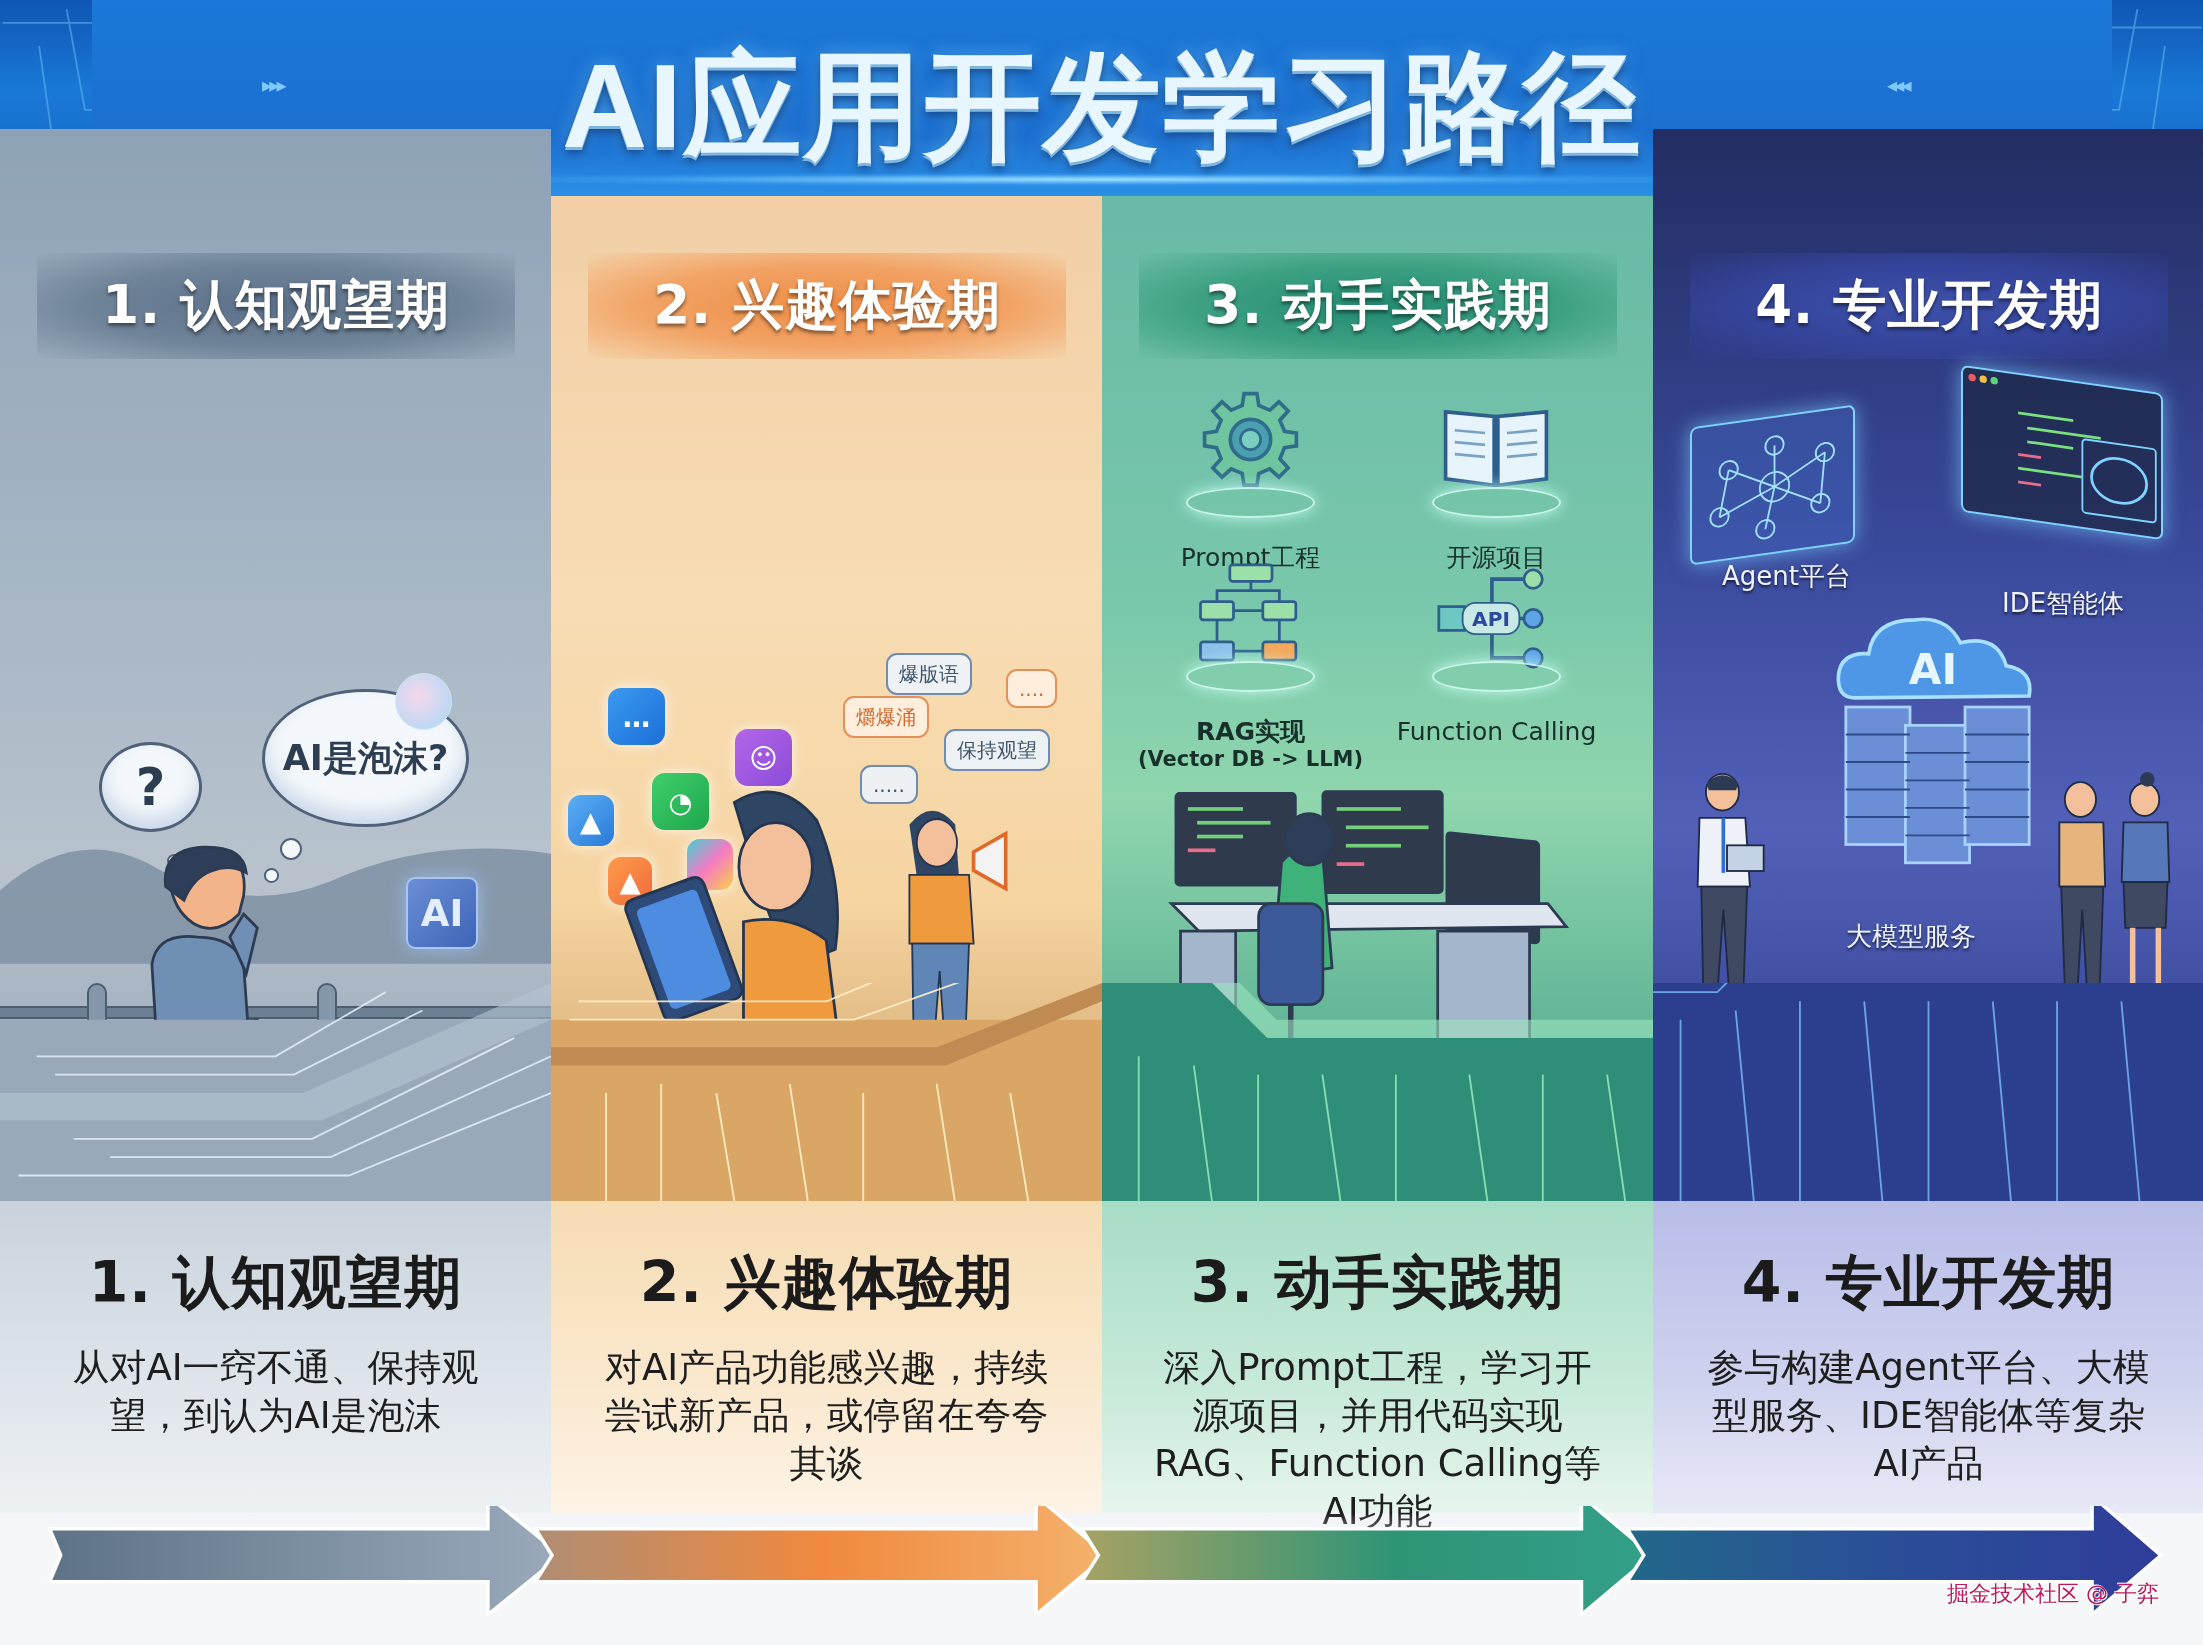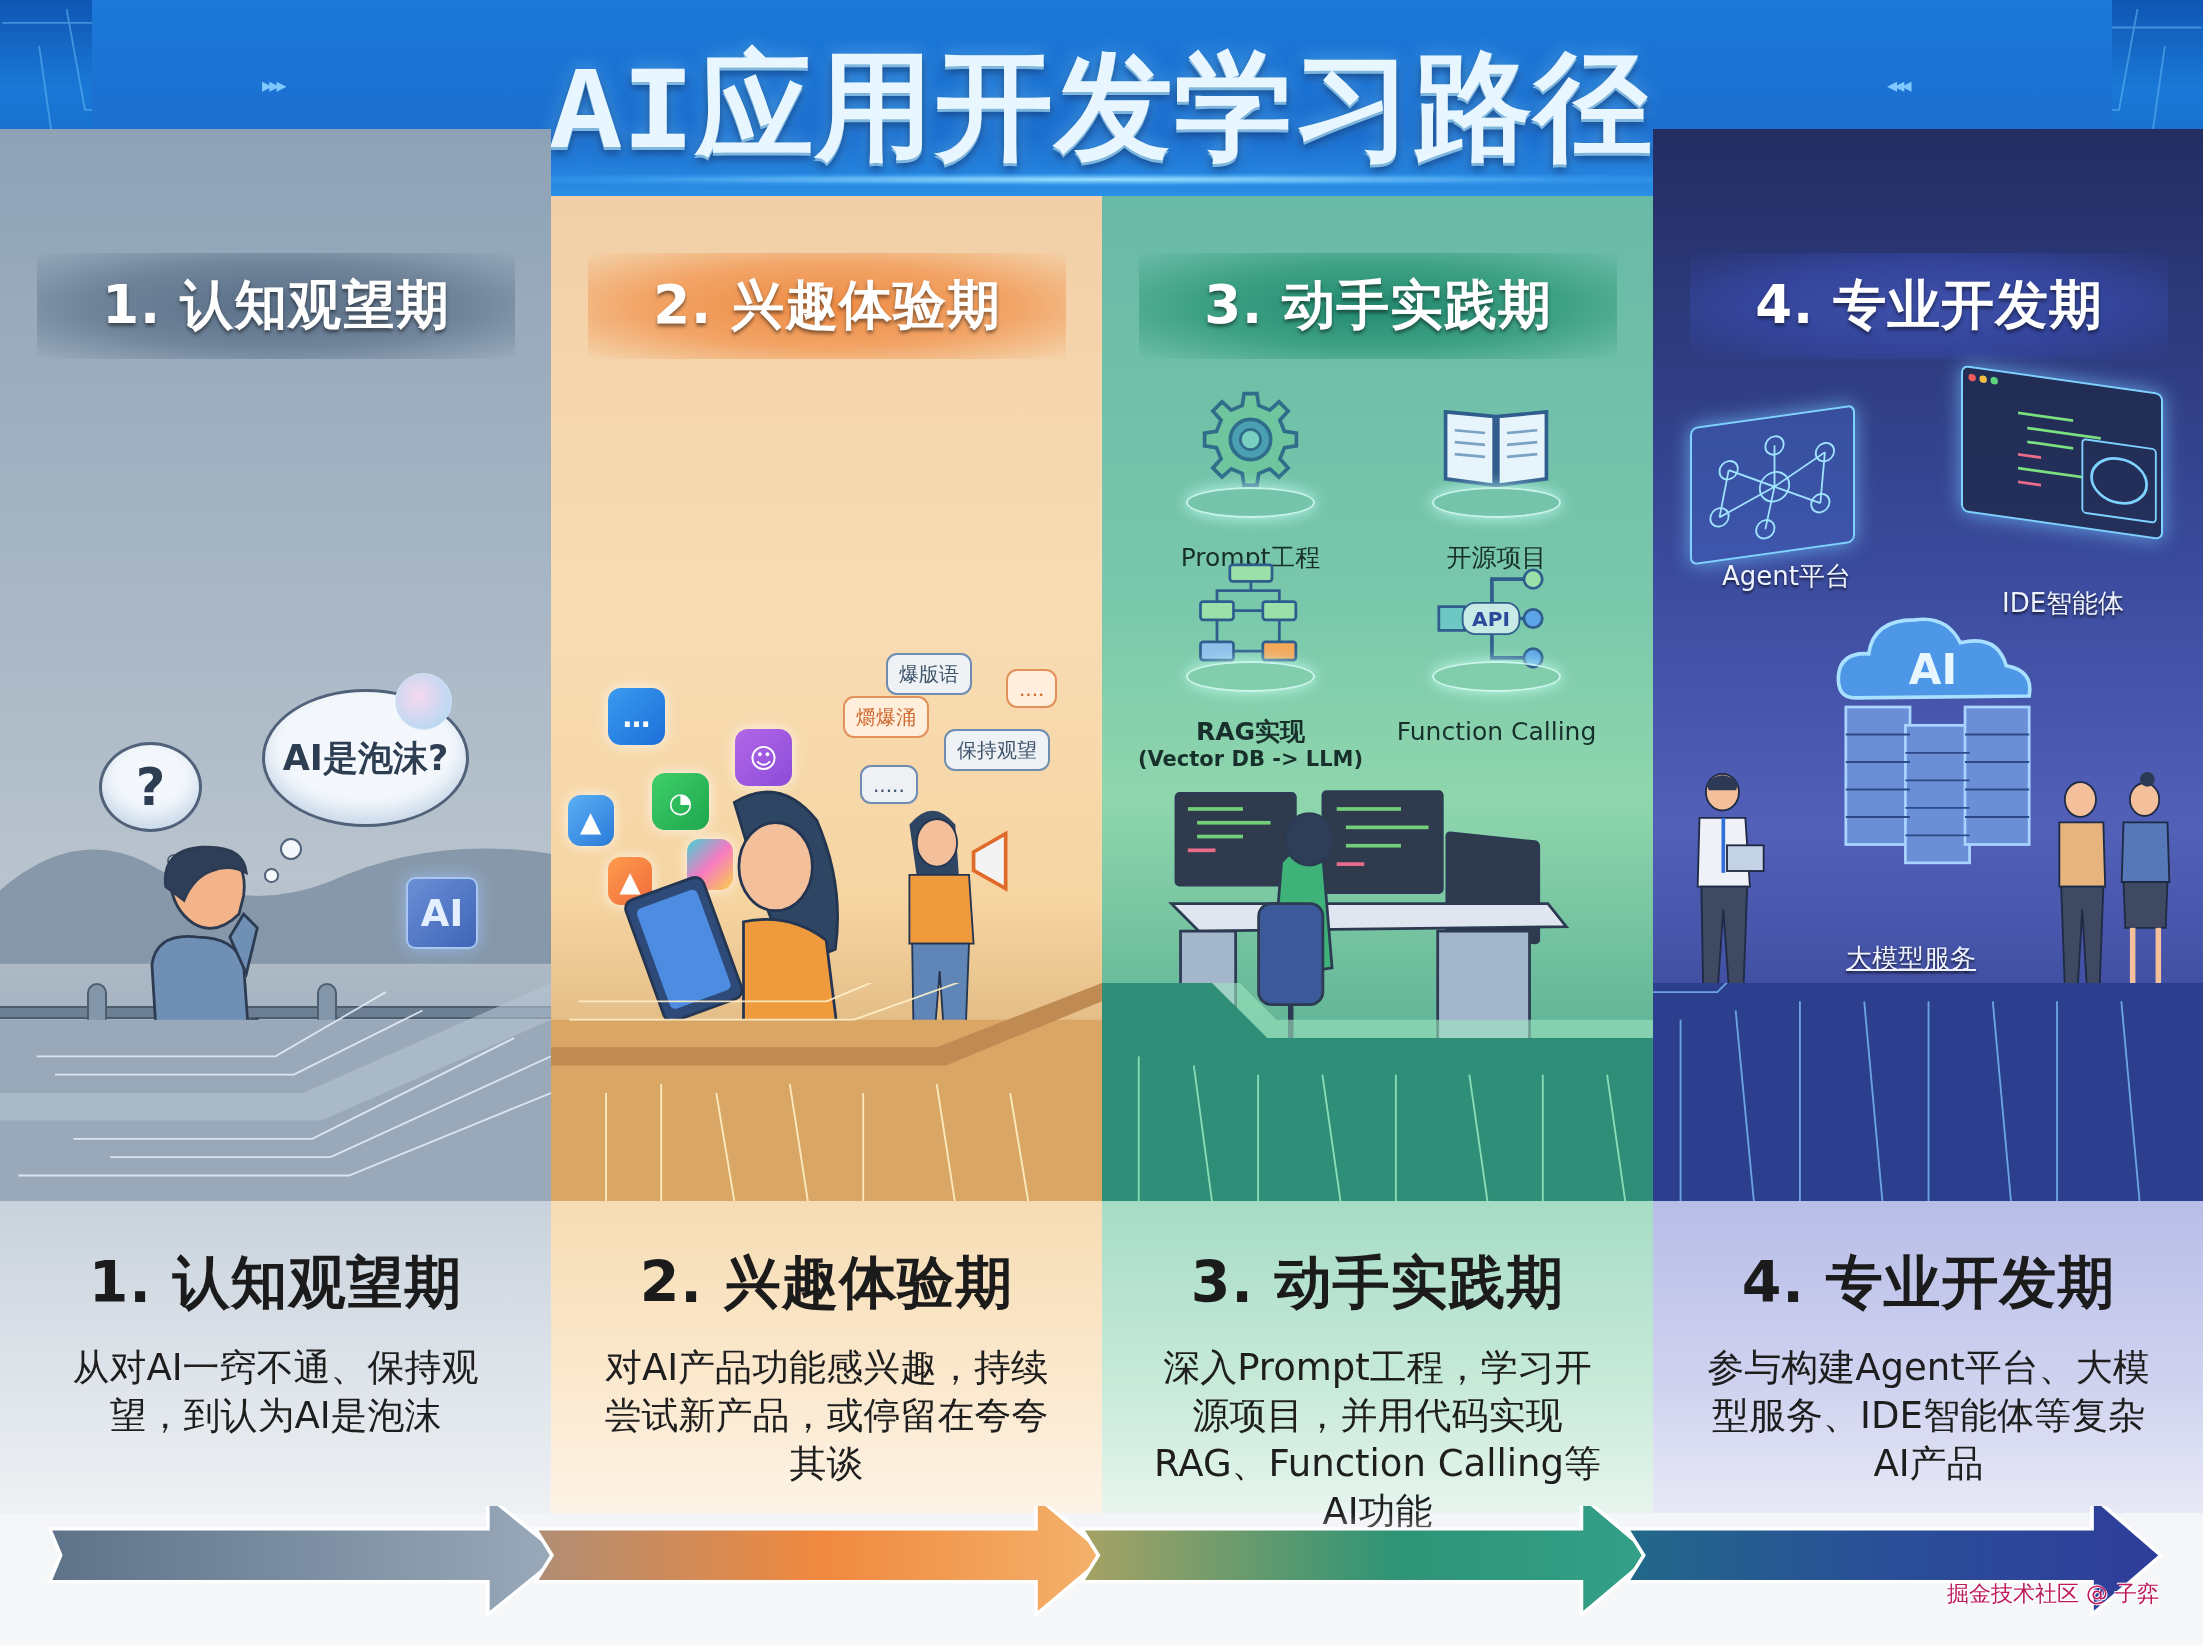--- a/index.html
+++ b/index.html
@@ -17,21 +17,21 @@
     position: absolute; left: 92px; top: 0; width: 2020px; height: 196px;
     clip-path: polygon(0 0, 100% 0, 100% 69%, 95% 70%, 93.5% 100%, 6.5% 100%, 5% 70%, 0 69%);
     background: linear-gradient(180deg, #1b78d8 0%, #1c6fcf 70%, #2a8fe6 100%);
   }
   .header-glow {
     position: absolute; left: 478px; top: 173px; width: 1249px; height: 13px;
     background: radial-gradient(ellipse at center, rgba(160,230,255,0.95) 0%, rgba(80,180,255,0.3) 55%, rgba(0,0,0,0) 80%);
   }
   .main-title {
     position: absolute; left: 0; top: 27.5px; width: 2204px; text-align: center;
-    font-family: Liberation Mono, monospace; font-weight: 700; font-size: 118px; letter-spacing: 1.8px;
+    font-family: Liberation Sans, sans-serif; font-weight: 700; font-size: 118px; letter-spacing: 1.8px;
     color: #e8f7ff;
     text-shadow: 0 2.8px 0 #7fb6de, 0 5.5px 9.2px rgba(0,30,90,0.65), 0 0 16.5px rgba(120,210,255,0.55);
   }
   .chevrons { position: absolute; top: 73px; font-size: 20px; color: #7fc9ff; letter-spacing: -2.8px; }
 
   
   .col { position: absolute; top: 129px; width: 551px; height: 1074px; overflow: hidden; }
   .col-1 { left: 0;    background: linear-gradient(180deg, #8ea2b6 0%, #a6b5c4 40%, #b8c3cd 70%, #8d9db0 100%); }
   .col-2 { left: 551px; background: linear-gradient(180deg, #f2cfa6 0%, #f8dcb4 40%, #f6d5a2 70%, #c99a5e 100%); top: 196px; height: 1007px; }
   .col-3 { left: 1102px; background: linear-gradient(180deg, #68b9a6 0%, #79c8ac 40%, #8fd6ad 60%, #3e9c86 100%); top: 196px; height: 1007px; }
@@ -408,21 +408,21 @@
       <rect x="30" y="120" width="70" height="150"></rect>
         <rect x="95" y="140" width="70" height="150"></rect>
         <rect x="160" y="120" width="70" height="150"></rect>
     </g>
     <g stroke="#2e4a88" stroke-width="2">
       <path d="M30 150 L100 150 M30 180 L100 180 M30 210 L100 210 M30 240 L100 240"></path>
       <path d="M95 170 L165 170 M95 200 L165 200 M95 230 L165 230 M95 260 L165 260"></path>
       <path d="M160 150 L230 150 M160 180 L230 180 M160 210 L230 210 M160 240 L230 240"></path>
     </g>
   </svg>
-  <div class="holo-label" style="left:193px; top:812px;text-decoration:underline;">大模型服务</div>
+  <div class="holo-label" style="left:193px; top:790px;">大模型服务</div>
 
   <svg class="person" style="left:27.5px; top:643px;" width="92" height="220" viewBox="0 0 100 240">
     <ellipse cx="45" cy="22" rx="18" ry="20" fill="#f4c09c" stroke="#1f2a44" stroke-width="2"></ellipse>
     <path d="M28 12 Q45 -5 62 12 L60 20 L30 20 Z" fill="#2c3a56"></path>
     <path d="M20 50 L70 50 L75 125 L18 125 Z" fill="#eef2f8" stroke="#1f2a44" stroke-width="2"></path>
     <path d="M44 50 L48 50 L48 110 L44 110 Z" fill="#2f6fd6"></path>
     <path d="M22 125 L72 125 L68 235 L52 235 L46 150 L40 235 L24 235 Z" fill="#3f4a62" stroke="#1f2a44" stroke-width="2"></path>
     <rect x="50" y="80" width="40" height="28" fill="#c4d2e6" stroke="#1f2a44" stroke-width="2"></rect>
   </svg>
   <svg class="person" style="left:386px; top:643px;" width="147" height="220" viewBox="0 0 160 240">

